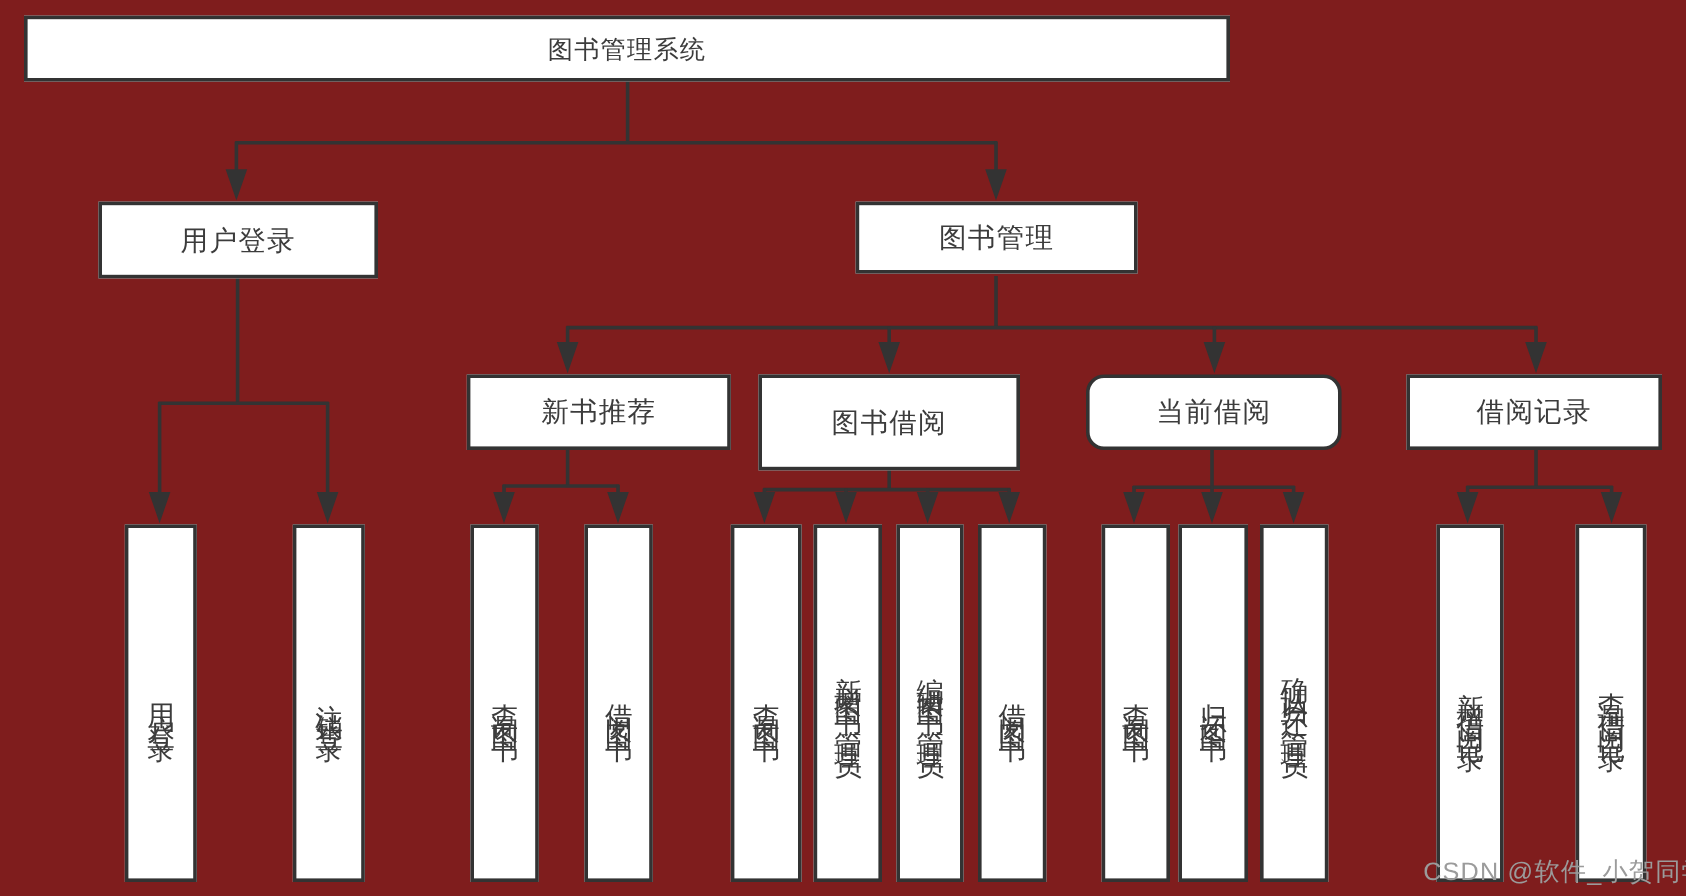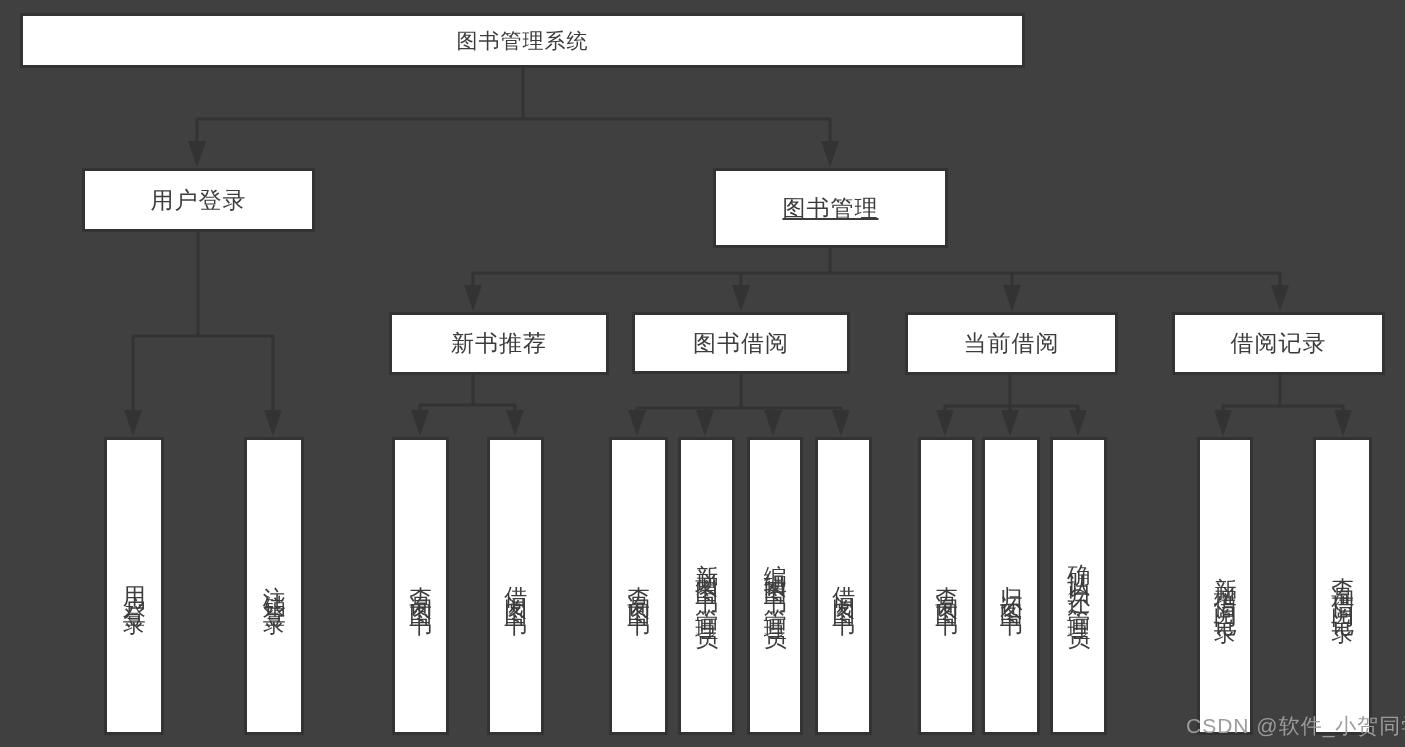--- a/index.html
+++ b/index.html
@@ -1,20 +1,20 @@
 <!DOCTYPE html>
 <html><head>
 <meta charset="utf-8">
 <style>
   html, body { margin: 0; padding: 0; background: #ffffff; }
   #canvas {
     position: relative;
     width: 1405px;
     height: 747px;
-    background: #404040;
+    background: #7f1d1d;
     font-family: "Liberation Sans", "DejaVu Sans", sans-serif;
     overflow: hidden;
   }
   #connectors {
     position: absolute;
     left: 0; top: 0;
     width: 1405px; height: 747px;
     z-index: 0;
   }
   .box {
@@ -33,24 +33,24 @@
   .vbox {
     writing-mode: vertical-rl;
     font-size: 23px;
     letter-spacing: 9px;
     line-height: 1.1;
     text-align: center;
   }
   
   #root-box        { left: 20px;   top: 13px;  width: 1005px; height: 55px; }
   #user-login-box  { left: 82px;   top: 168px; width: 233px;  height: 64px; }
-  #book-mgmt-box   { left: 713px;  top: 168px; width: 235px;  height: 80px; text-decoration: underline; }
+  #book-mgmt-box   { left: 713px;  top: 168px; width: 235px;  height: 60px; }
   #new-book-box    { left: 363px;  top: 312px; width: 220px;  height: 63px; margin-left: 26px; }
-  #book-borrow-box { left: 632px;  top: 312px; width: 218px;  height: 62px; }
-  #current-borrow-box { left: 905px;  top: 312px; width: 213px; height: 63px; }
+  #book-borrow-box { left: 632px;  top: 312px; width: 218px;  height: 80px; }
+  #current-borrow-box { left: 905px;  top: 312px; width: 213px; height: 63px; border-radius: 15px; }
   #borrow-record-box  { left: 1172px; top: 312px; width: 213px; height: 63px; }
   .leaf { top: 437px; height: 298px; }
   #leaf-ul1 { left: 104px;  width: 60px; }
   #leaf-ul2 { left: 244px;  width: 60px; }
   #leaf-nb1 { left: 392px;  width: 57px; }
   #leaf-nb2 { left: 487px;  width: 57px; }
   #leaf-bb1 { left: 609px;  width: 59px; }
   #leaf-bb2 { left: 678px;  width: 57px; }
   #leaf-bb3 { left: 747px;  width: 56px; }
   #leaf-bb4 { left: 815px;  width: 57px; }

